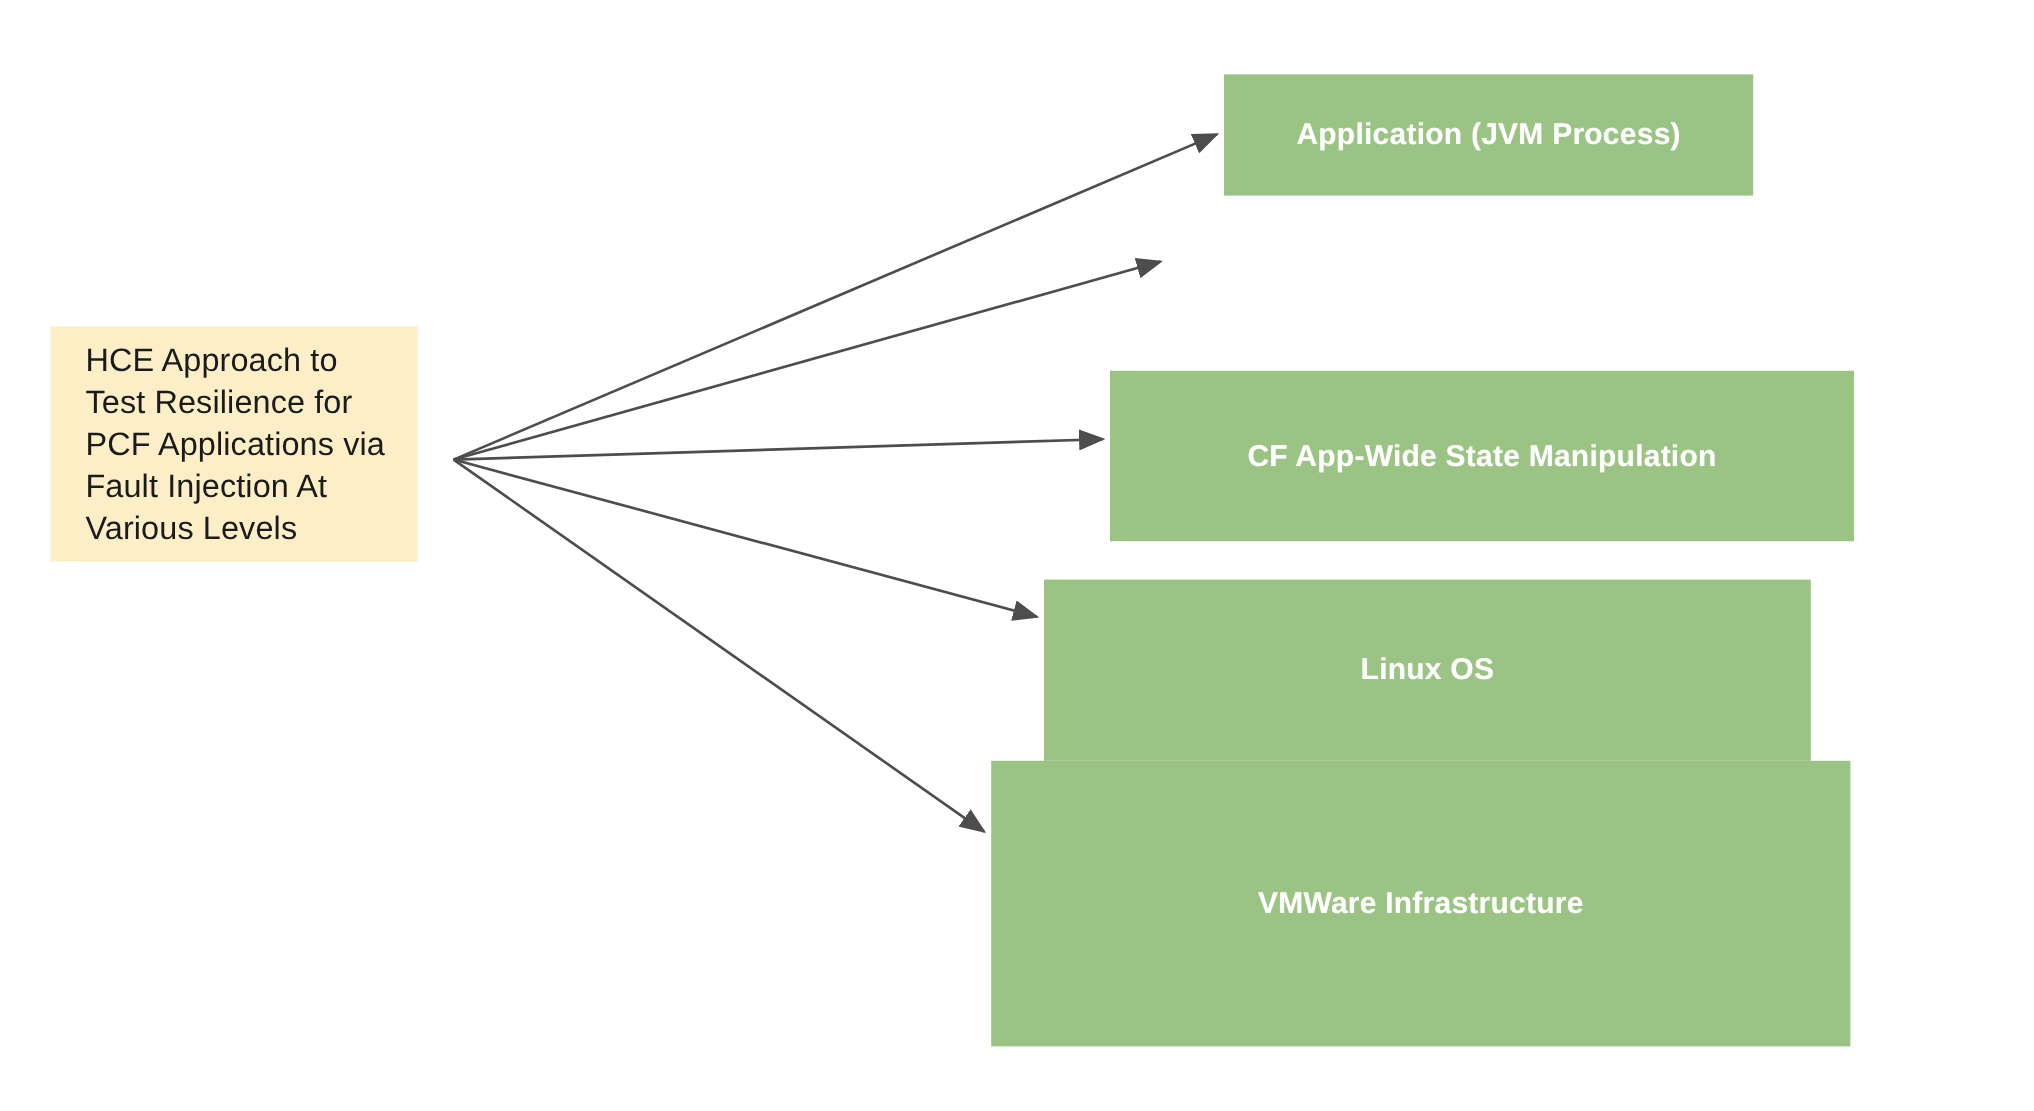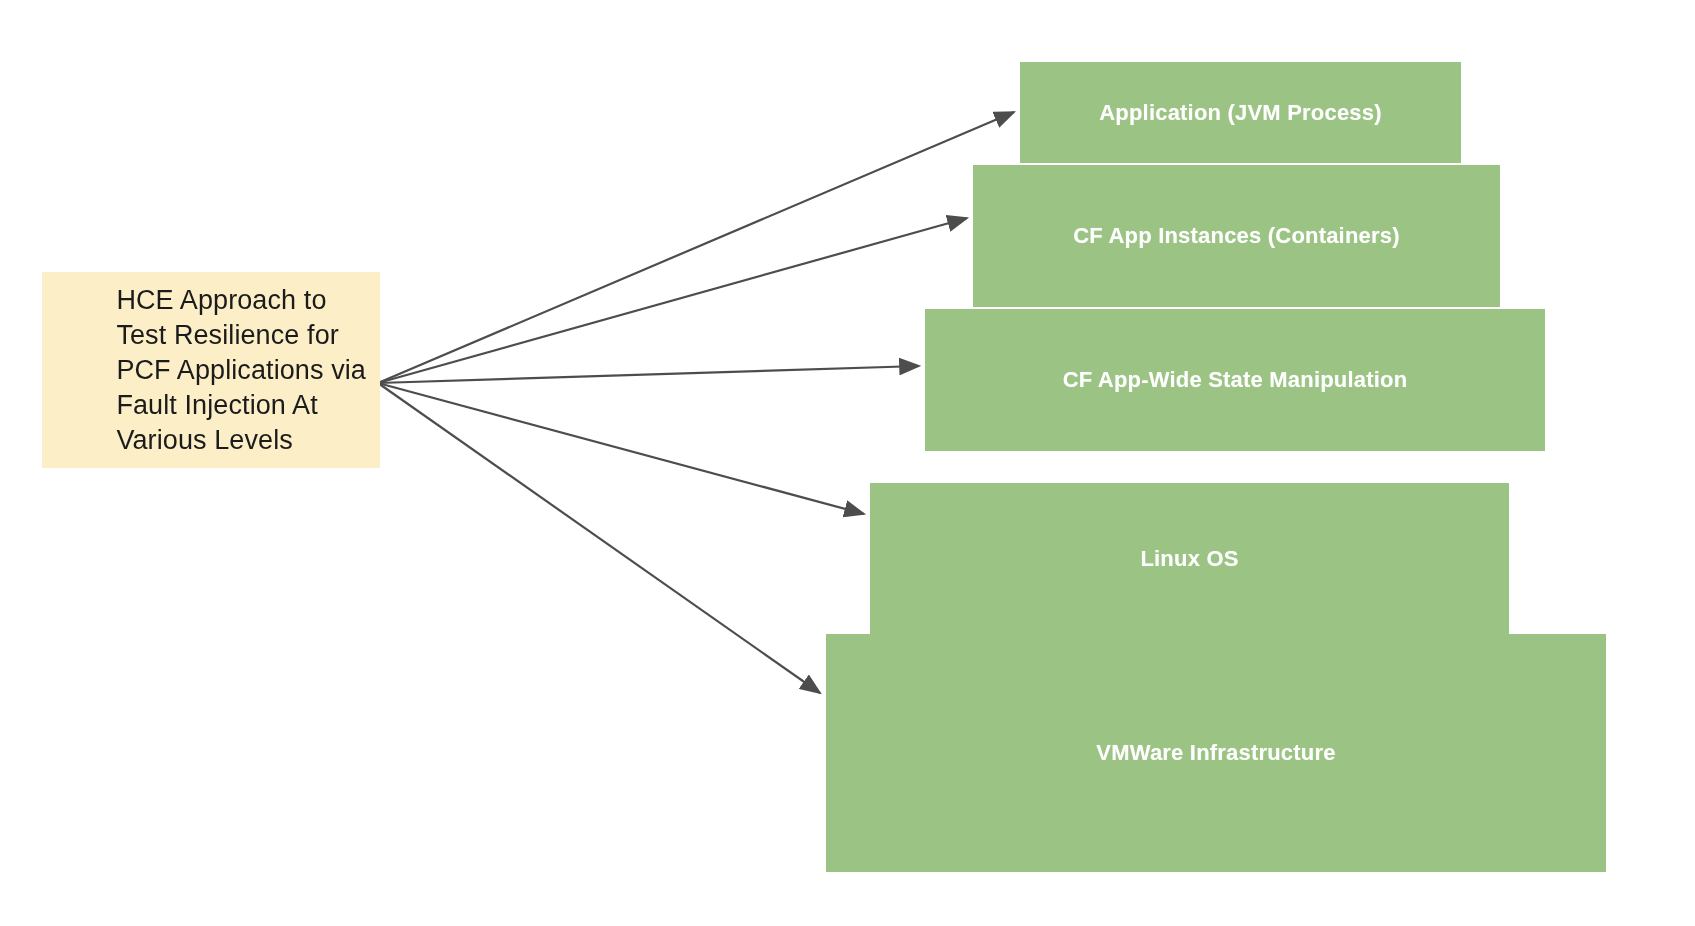--- a/index.html
+++ b/index.html
@@ -20,61 +20,61 @@
     left: 0;
     top: 0;
     width: 1695px;
     height: 926px;
     pointer-events: none;
   }
   .source-box {
     position: absolute;
     left: 42px;
     top: 272px;
-    width: 338px;
+    width: 306px;
     height: 196px;
     background: #fcefc7;
     box-sizing: border-box;
     padding: 12px 14px 12px 16px;
     display: flex;
     align-items: center;
-    justify-content: flex-end;
+    justify-content: center;
   }
   .source-text {
     font-family: "Liberation Sans", sans-serif;
     font-size: 27px;
     line-height: 35px;
     color: #1b1b1b;
     letter-spacing: 0.1px;
     white-space: pre-line;
   }
   .layer-box {
     position: absolute;
     background: #9bc484;
     box-sizing: border-box;
     display: flex;
     align-items: center;
     justify-content: center;
   }
   .layer-label {
     font-family: "Liberation Sans", sans-serif;
     font-weight: bold;
-    font-size: 22px;
+    font-size: 25px;
     color: #ffffff;
     text-align: center;
     letter-spacing: 0.2px;
     text-shadow: 0 0 1px rgba(255,255,255,0.35);
     padding: 0 16px;
   }
   
   #box-application      { left: 1020px; top: 62px;  width: 441px; height: 101px; }
   #box-cf-instances     { left: 973px;  top: 165px; width: 527px; height: 142px; }
   #box-cf-state         { left: 925px;  top: 309px; width: 620px; height: 142px; }
   #box-linux-os         { left: 870px;  top: 483px; width: 639px; height: 151px; }
-  #box-vmware           { left: 826px;  top: 634px; width: 780px; height: 238px; align-items: center; }
+  #box-vmware           { left: 826px;  top: 634px; width: 716px; height: 238px; align-items: center; }
 </style>
 </head>
 <body>
 
 <div id="canvas">
 
   <svg id="arrow-layer" viewBox="0 0 1695 926" width="1695" height="926" xmlns="http://www.w3.org/2000/svg">
     <defs>
       <marker id="arrowhead" markerWidth="10" markerHeight="8" refX="9" refY="4" orient="auto" markerUnits="strokeWidth">
         <path d="M0,0 L10,4 L0,8 z" fill="#4d4d4d"></path>
@@ -94,23 +94,20 @@
 Test Resilience for
 PCF Applications via
 Fault Injection At
 Various Levels</div>
   </div>
 
   <div class="layer-box" id="box-application">
     <div class="layer-label">Application (JVM Process)</div>
   </div>
 
-  <div class="layer-box" id="box-cf-instances">
-    <div class="layer-label">CF App Instances (Containers)</div>
-  </div>
 
   <div class="layer-box" id="box-cf-state">
     <div class="layer-label">CF App-Wide State Manipulation</div>
   </div>
 
   <div class="layer-box" id="box-linux-os">
     <div class="layer-label">Linux OS</div>
   </div>
 
   <div class="layer-box" id="box-vmware">

